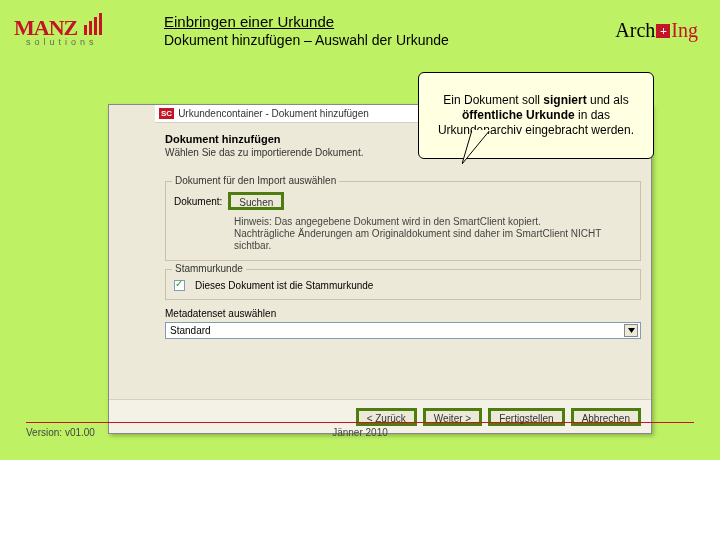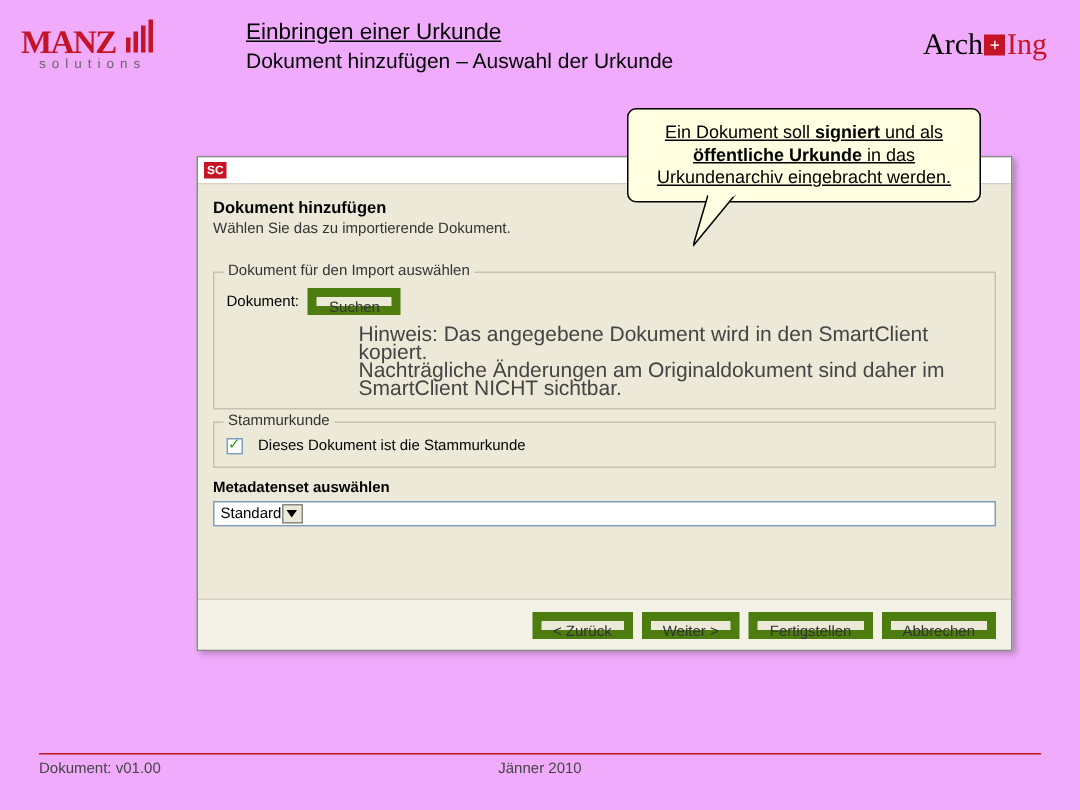--- a/index.html
+++ b/index.html
@@ -1,17 +1,17 @@
 <!DOCTYPE html>
 <html><head>
 <meta charset="utf-8">
 <style>
   * { box-sizing: border-box; margin: 0; padding: 0; }
   html, body { width: 720px; height: 540px; font-family: Arial, sans-serif; background: #fff; overflow: hidden; }
-  .slide { width: 720px; height: 540px; position: relative; background: #f0abfc; }
+  .slide { width: 720px; height: 460px; position: relative; background: #bef264; }
 
   
   .hdr { position: absolute; top: 8px; left: 0; right: 0; height: 44px; display: flex; align-items: center; }
   .logo-left { width: 130px; height: 40px; margin-left: 14px; display: flex; align-items: center; }
   .manz-text { font-family: Georgia, serif; font-weight: bold; font-size: 22px; letter-spacing: -1px; }
   .manz-red { color: #c41425; }
   .manz-sol { font-size: 9px; letter-spacing: 4px; color: #666; display:block; margin-top:-4px; margin-left:12px;}
   .manz-bars { display: inline-flex; gap: 2px; margin-left: 2px; align-items: flex-end; height: 22px; }
   .manz-bars span { width: 3px; background: #c41425; }
   .manz-bars span:nth-child(1){height:10px}
@@ -21,43 +21,43 @@
   .title-block { margin-left: 20px; flex: 1; }
   .title-main { font-size: 15px; font-weight: normal; text-decoration: underline; }
   .title-sub { font-size: 14px; margin-top: 2px; }
   .logo-right { width: 110px; margin-right: 22px; text-align: right; }
   .arching { font-family: Georgia, serif; font-size: 20px; }
   .arching .arch { color: #000; }
   .arching .plus { display:inline-block; background:#c41425; color:#fff; width:14px; height:14px; font-size:12px; line-height:14px; text-align:center; font-weight:bold; vertical-align:2px; margin:0 1px;}
   .arching .ing { color: #c41425; }
 
   
-  .dialog-wrap { position: absolute; left: 131px; top: 104px; width: 544px; height: 330px; background: #ece9d8; border: 1px solid #888; box-shadow: 2px 2px 4px rgba(0,0,0,.25); font-family: Tahoma, sans-serif; font-size: 10px; }
+  .dialog-wrap { position: absolute; left: 108px; top: 104px; width: 544px; height: 330px; background: #ece9d8; border: 1px solid #888; box-shadow: 2px 2px 4px rgba(0,0,0,.25); font-family: Tahoma, sans-serif; font-size: 10px; padding-left: 46px; }
   .dlg-titlebar { height: 18px; background: #fff; display:flex; align-items:center; padding:0 4px; border-bottom:1px solid #d6d0c4;}
   .sc-badge { background:#c41425; color:#fff; font-weight:bold; font-size:8px; padding:1px 2px; margin-right:4px;}
   .dlg-title { font-size:10px; color:#333; }
   .dlg-body { padding: 10px 10px 0 10px; }
   .dlg-h1 { font-size:11px; font-weight:bold; }
   .dlg-p { font-size:10px; margin-top:2px; margin-bottom: 23px; color:#333;}
   .groupbox { border:1px solid #c9c1b0; padding:10px 8px 8px 8px; margin-bottom:8px; position:relative; }
   .groupbox-ttl { position:absolute; top:-7px; left:6px; background:#ece9d8; padding:0 3px; font-size:10px; color:#333;}
   .row { display:flex; align-items:center; gap:6px; margin-bottom:6px; }
   .row label { font-size:10px; white-space:nowrap; }
   .txt { flex:1; height:16px; border:1px solid #7f9db9; background:#fff; font-size:9px; padding:0 3px; line-height:14px; color:#333; overflow:hidden; white-space:nowrap; }
-  .btn { height:18px; border:6px solid #4d7c0f; background:#ece9d8; font-size:10px; padding:0 8px; line-height:16px; color:#333; }
-  .hint { font-size:14px; color:#444; line-height:12px; margin-left:88px; }
+  .btn { height:18px; border:3px solid #4d7c0f; background:#ece9d8; font-size:10px; padding:0 8px; line-height:16px; color:#333; }
+  .hint { font-size:10px; color:#444; line-height:12px; margin-left:60px; }
   .chk { width:11px; height:11px; border:1px solid #7f9db9; background:#fff; display:inline-block; position:relative; margin-right:4px; }
   .chk::after { content:"✓"; position:absolute; top:-3px; left:0; font-size:10px; color:#21a121; }
-  .select { height:17px; border:1px solid #7f9db9; background:#fff; display:flex; align-items:center; justify-content:flex-start; padding:0 2px 0 4px; font-size:10px;}
+  .select { height:17px; border:1px solid #7f9db9; background:#fff; display:flex; align-items:center; justify-content:space-between; padding:0 2px 0 4px; font-size:10px;}
   .select-arrow { width:14px; height:13px; background:#ece9d8; border:1px solid #888; display:flex; align-items:center; justify-content:center; }
   .select-arrow svg { width:7px; height:5px; }
   .dlg-footer { position:absolute; bottom:0; left:0; right:0; height:34px; background:#f4f2e7; border-top:1px solid #d6d0c4; display:flex; justify-content:flex-end; align-items:center; gap:6px; padding-right:10px;}
 
   
-  .callout { position:absolute; left:418px; top:72px; width:236px; background:#ffffe1; border:1px solid #000; border-radius:6px; padding:8px 10px; font-size:12px; text-align:center; line-height:15px; z-index:5;text-decoration:underline;}
+  .callout { position:absolute; left:418px; top:72px; width:236px; background:#ffffe1; border:1px solid #000; border-radius:6px; padding:20px 10px; font-size:12px; text-align:center; line-height:15px; z-index:5;}
   .callout strong { font-weight:bold; }
   .callout-tail { position:absolute; left:462px; top:130px; width:0; height:0; z-index:6;}
   .callout-tail svg { position:absolute; }
 
   
   .ftr { position:absolute; left:26px; right:26px; bottom:22px; border-top:1px solid #c41425; padding-top:4px; display:flex; justify-content:space-between; font-size:10px; color:#444;}
   .ftr-c { position:absolute; left:0; right:0; text-align:center; }
 </style>
 </head>
 <body>
@@ -95,20 +95,21 @@
   <div class="callout-tail">
     <svg width="40" height="40">
         <polygon points="10,0 28,0 0,34" fill="#ffffe1" stroke="#000" stroke-width="1"></polygon>
         <line x1="10" y1="0" x2="28" y2="0" stroke="#ffffe1" stroke-width="2"></line>
       </svg>
   </div>
 
   <div class="dialog-wrap">
     <div class="dlg-titlebar">
       <span class="sc-badge">SC</span>
+      <span class="dlg-title">Urkundencontainer - Dokument hinzufügen</span>
     </div>
     <div class="dlg-body">
       <div class="dlg-h1">Dokument hinzufügen</div>
       <div class="dlg-p">Wählen Sie das zu importierende Dokument.</div>
 
       <div class="groupbox">
         <span class="groupbox-ttl">Dokument für den Import auswählen</span>
         <div class="row">
           <label>Dokument:</label>
           <button class="btn">Suchen</button>
@@ -119,21 +120,21 @@
 
       <div class="groupbox">
         <span class="groupbox-ttl">Stammurkunde</span>
         <div class="row" style="margin-bottom:0">
           <span class="chk"></span>
           <label>Dieses Dokument ist die Stammurkunde</label>
         </div>
       </div>
 
       <div>
-        <div style="font-size:10px; margin-bottom:3px;font-weight:bold;">Metadatenset auswählen</div>
+        <div style="font-size:10px; margin-bottom:3px;">Metadatenset auswählen</div>
         <div class="select">
           <span>Standard</span>
           <span class="select-arrow">
             <svg viewBox="0 0 7 5">
                 <polygon points="0,0 7,0 3.5,5" fill="#000"></polygon>
               </svg>
           </span>
         </div>
       </div>
     </div>
@@ -141,16 +142,16 @@
     <div class="dlg-footer">
       <button class="btn">&lt; Zurück</button>
       <button class="btn">Weiter &gt;</button>
       <button class="btn">Fertigstellen</button>
       <button class="btn">Abbrechen</button>
     </div>
   </div>
 
   <div class="ftr">
     <span class="ftr-c">Jänner 2010</span>
-    <span>Dokument: v01.00</span>
+    <span>Version: v01.00</span>
   </div>
 
 </div>
 
 </body></html>

